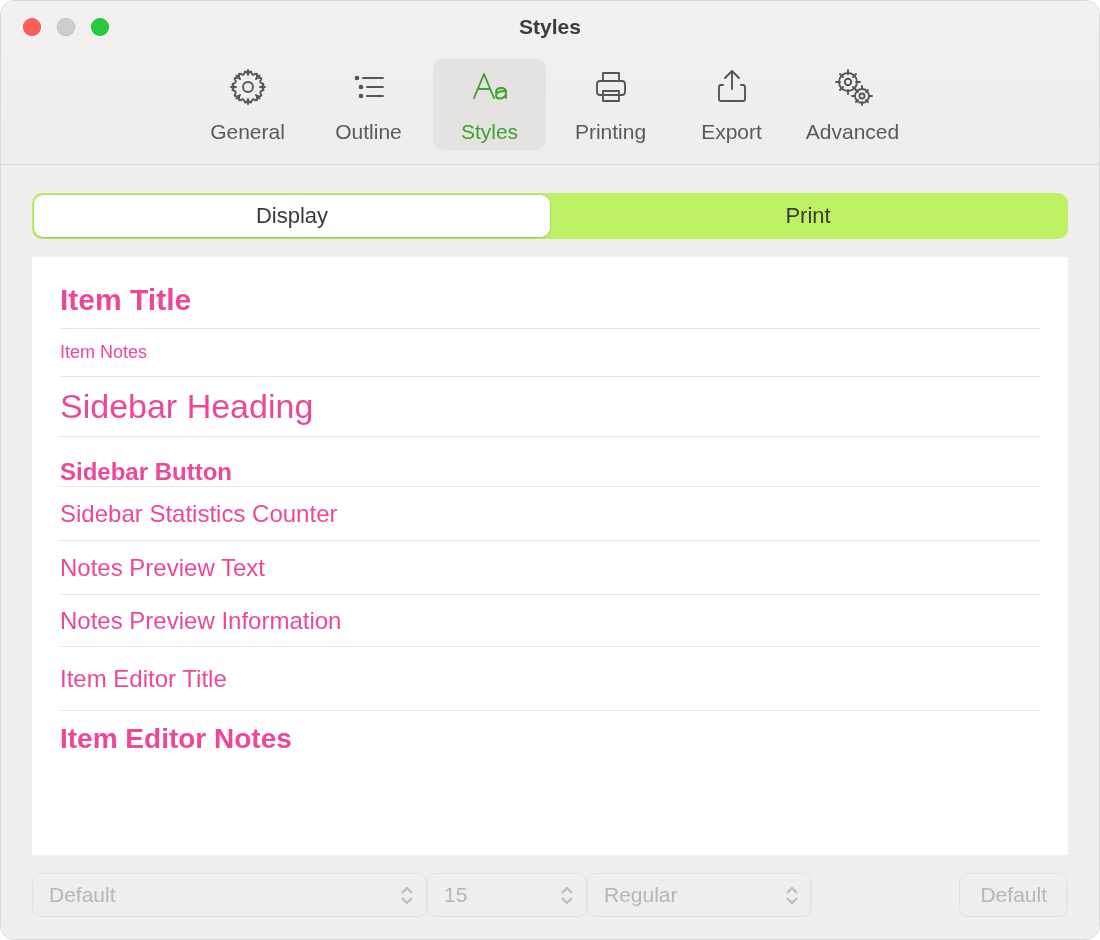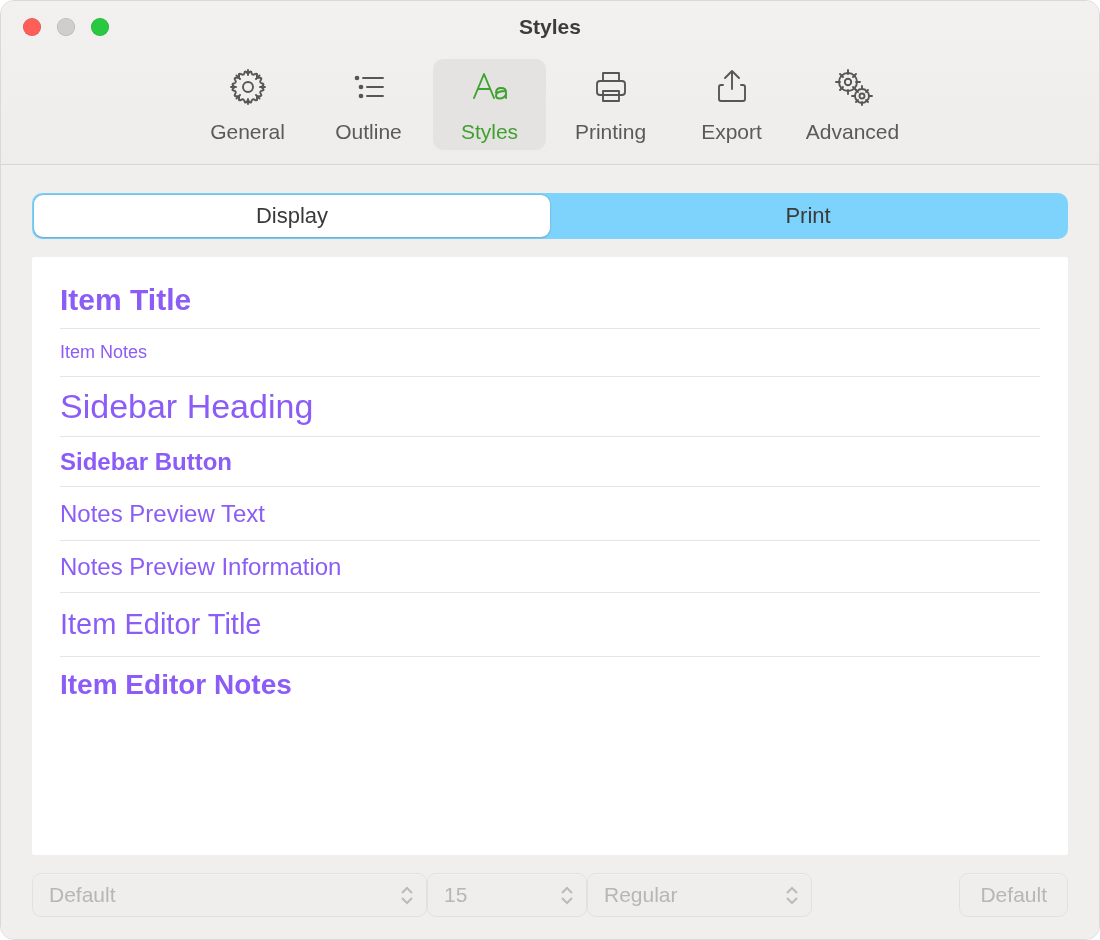--- a/index.html
+++ b/index.html
@@ -84,21 +84,21 @@
     flex: 1;
     background: #f0efee;
     display: flex;
     flex-direction: column;
     padding: 28px 31px 22px 31px;
   }
   
   .segmented {
     display: flex;
     height: 46px;
-    background: #7dd3fc;
+    background: #bef264;
     border-radius: 10px;
     padding: 2px;
     width: 100%;
   }
   .segmented .seg {
     flex: 1;
     display: flex;
     align-items: center;
     justify-content: center;
     font-size: 22px;
@@ -116,33 +116,33 @@
     background: #ffffff;
     border-radius: 2px;
     flex: 1;
     padding: 14px 28px 30px 28px;
     overflow: hidden;
   }
   .style-row {
     border-bottom: 1px solid #e6e5e4;
     display: flex;
     align-items: center;
-    color: #8b5cf6;
+    color: #ec4899;
   }
   .style-row:last-child { border-bottom: none; }
   
   .style-row[data-style="item-title"]        { font-size: 30px; font-weight: 700; height: 58px; }
   .style-row[data-style="item-notes"]        { font-size: 18px; font-weight: 400; height: 48px; }
   .style-row[data-style="sidebar-heading"]   { font-size: 34px; font-weight: 400; height: 60px; }
-  .style-row[data-style="sidebar-button"]    { font-size: 24px; font-weight: 700; height: 50px; }
+  .style-row[data-style="sidebar-button"]    { font-size: 24px; font-weight: 700; height: 50px; align-items: flex-end; }
   .style-row[data-style="sidebar-stats"]     { font-size: 24px; font-weight: 400; height: 54px; }
   .style-row[data-style="notes-preview-title"]{ font-size: 44px; font-weight: 800; height: 78px; letter-spacing:-0.5px;}
   .style-row[data-style="notes-preview-text"] { font-size: 24px; font-weight: 400; height: 54px; }
   .style-row[data-style="notes-preview-info"] { font-size: 24px; font-weight: 400; height: 52px; }
-  .style-row[data-style="item-editor-title"]  { font-size: 29px; font-weight: 500; height: 64px; }
+  .style-row[data-style="item-editor-title"]  { font-size: 24px; font-weight: 500; height: 64px; }
   .style-row[data-style="item-editor-notes"]  { font-size: 28px; font-weight: 700; height: 56px; }
 
   
   .bottom {
     display: flex;
     align-items: center;
     margin-top: 18px;
   }
   .popup {
     height: 44px;
@@ -293,20 +293,23 @@
         </div>
       <div class="style-row" data-style="item-notes">
           <span>Item Notes</span>
         </div>
       <div class="style-row" data-style="sidebar-heading">
           <span>Sidebar Heading</span>
         </div>
       <div class="style-row" data-style="sidebar-button">
           <span>Sidebar Button</span>
         </div>
+      <div class="style-row" data-style="sidebar-stats">
+          <span>Sidebar Statistics Counter</span>
+        </div>
       <div class="style-row" data-style="notes-preview-text">
           <span>Notes Preview Text</span>
         </div>
       <div class="style-row" data-style="notes-preview-info">
           <span>Notes Preview Information</span>
         </div>
       <div class="style-row" data-style="item-editor-title">
           <span>Item Editor Title</span>
         </div>
       <div class="style-row" data-style="item-editor-notes">

